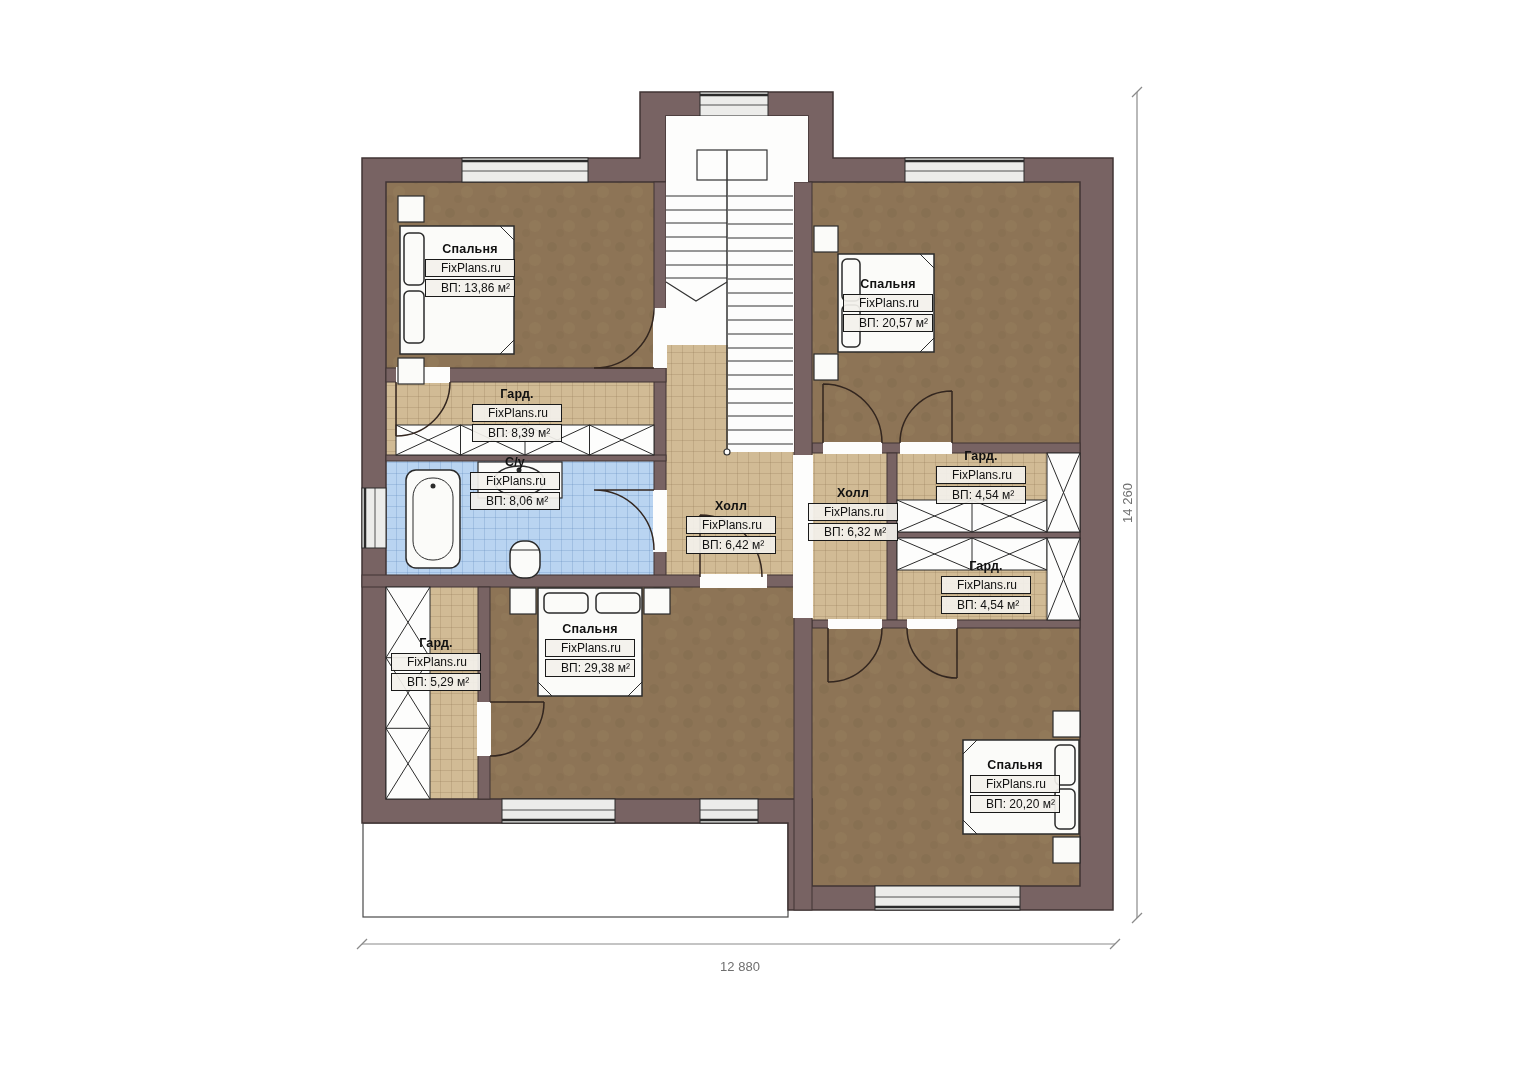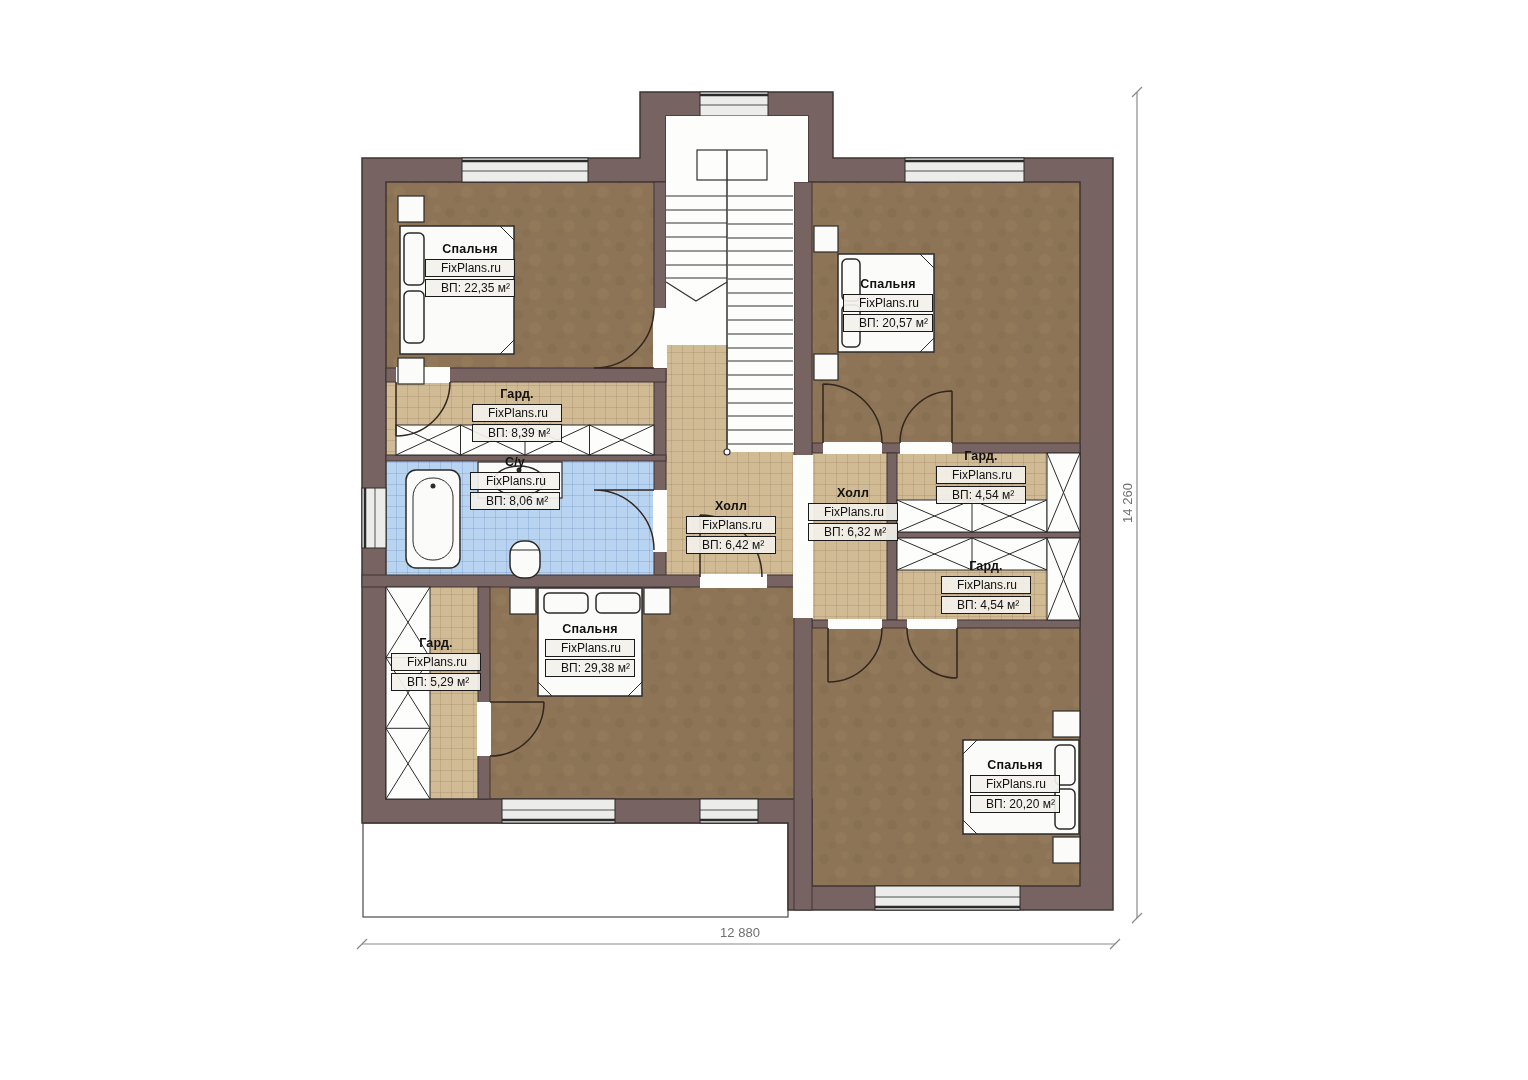--- a/index.html
+++ b/index.html
@@ -229,21 +229,21 @@
     <path d="M1110 949L1120 939"></path>
     <path d="M1137 92V918"></path>
     <path d="M1132 97L1142 87"></path>
     <path d="M1132 923L1142 913"></path>
   </g>
 </svg>
 
 <div class="room-label" style="left:425px;top:242px;">
   <div class="rl-name">Спальня</div>
   <span class="rl-box">FixPlans.ru</span>
-  <span class="rl-box">ВП: 22,35 м²</span>
+  <span class="rl-box">ВП: 13,86 м²</span>
 </div>
 <div class="room-label" style="left:843px;top:277px;">
   <div class="rl-name">Спальня</div>
   <span class="rl-box">FixPlans.ru</span>
   <span class="rl-box">ВП: 20,57 м²</span>
 </div>
 <div class="room-label" style="left:472px;top:387px;">
   <div class="rl-name">Гард.</div>
   <span class="rl-box">FixPlans.ru</span>
   <span class="rl-box">ВП: 8,39 м²</span>
@@ -282,16 +282,16 @@
   <div class="rl-name">Спальня</div>
   <span class="rl-box">FixPlans.ru</span>
   <span class="rl-box">ВП: 29,38 м²</span>
 </div>
 <div class="room-label" style="left:970px;top:758px;">
   <div class="rl-name">Спальня</div>
   <span class="rl-box">FixPlans.ru</span>
   <span class="rl-box">ВП: 20,20 м²</span>
 </div>
 
-<div class="dim-label" id="dim-bottom-label" style="left:700px;top:925px;width:80px;">12 880</div>
+<div class="dim-label" id="dim-bottom-label" style="left:700px;top:959px;width:80px;">12 880</div>
 <div class="dim-label" id="dim-right-label" style="left:1096px;top:495px;width:64px;height:16px;">14 260</div>
 
 </div>
 
 </body></html>

